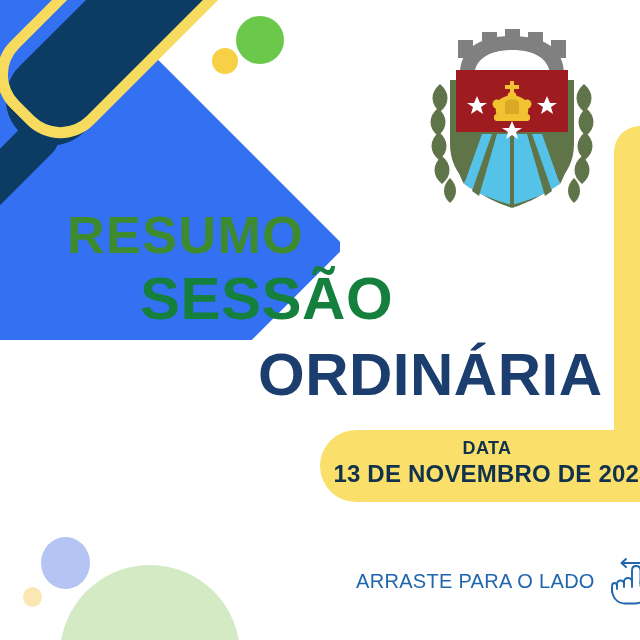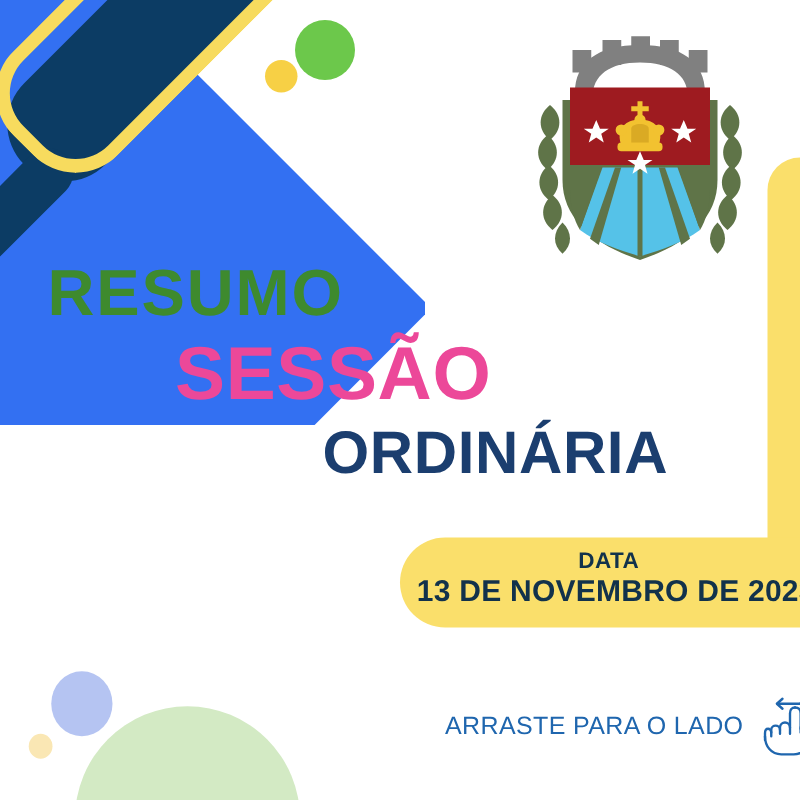--- a/index.html
+++ b/index.html
@@ -114,35 +114,36 @@
 
   
   .headings{
     position:absolute;left:0;top:206px;width:600px;
   }
   .h-resumo{
     color:#3E8A2E;
     font-size:52px;font-weight:bold;
     letter-spacing:1.5px;
     line-height:58px;
-    margin-left:38px;
+    margin-left:67px;
   }
   .h-sessao{
-    color:#ec4899;
+    color:#15803d;
     font-size:60px;font-weight:bold;
     letter-spacing:.5px;
     line-height:70px;
     margin-left:140px;
   }
   .h-ordinaria{
     color:#1B3E6F;
-    font-size:48px;font-weight:bold;
+    font-size:60px;font-weight:bold;
     letter-spacing:.5px;
     line-height:58px;
     margin-left:258px;
+    margin-top:12px;
   }
 
   
   .soft-green{
     position:absolute;left:60px;top:565px;width:180px;height:180px;
     border-radius:50%;background:#D3EAC4;
   }
   .soft-blue{
     position:absolute;left:41px;top:537px;width:49px;height:52px;
     border-radius:50%;background:#B5C4F2;

